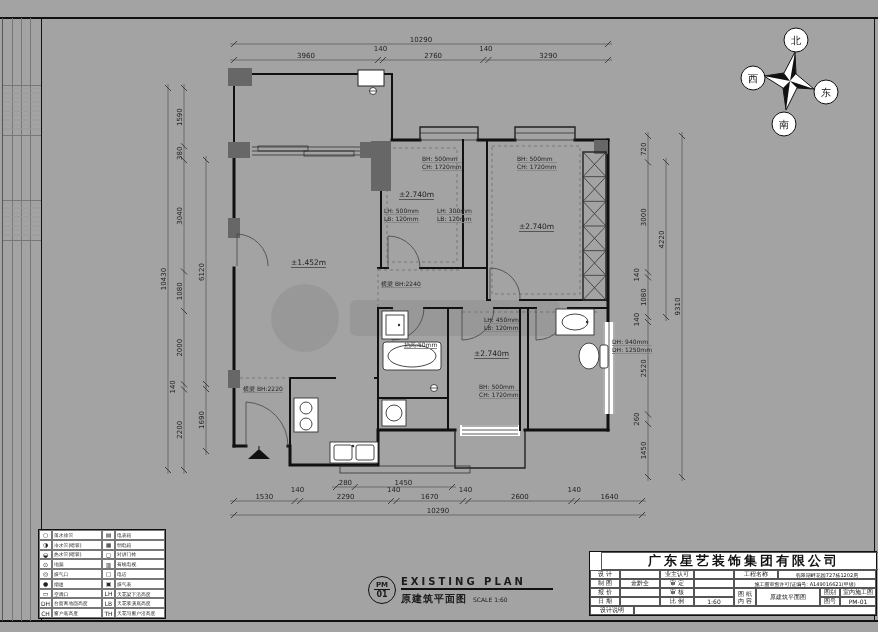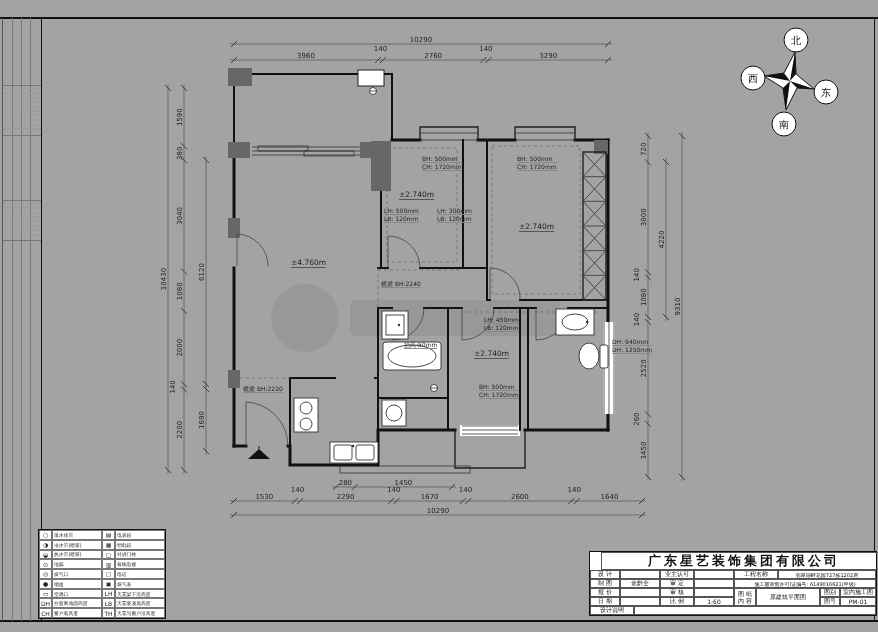--- a/index.html
+++ b/index.html
@@ -367,21 +367,21 @@
       <circle cx="753" cy="78" r="12" fill="#fff" stroke="#111" stroke-width="1"></circle>
       <circle cx="826" cy="92" r="12" fill="#fff" stroke="#111" stroke-width="1"></circle>
       <circle cx="784" cy="124" r="12" fill="#fff" stroke="#111" stroke-width="1"></circle>
       <text x="796" y="44" text-anchor="middle" font-size="10" fill="#111">北</text>
       <text x="753" y="82" text-anchor="middle" font-size="10" fill="#111">西</text>
       <text x="826" y="96" text-anchor="middle" font-size="10" fill="#111">东</text>
       <text x="784" y="128" text-anchor="middle" font-size="10" fill="#111">南</text>
     </g>
   </svg>
 
-  <div class="lvl" style="left:291px;top:258px;">±4.760m</div>
+  <div class="lvl" style="left:291px;top:258px;">±1.452m</div>
   <div class="lvl" style="left:399px;top:190px;">±2.740m</div>
   <div class="lvl" style="left:519px;top:222px;">±2.740m</div>
   <div class="lvl" style="left:474px;top:349px;">±2.740m</div>
 
   <div class="note" style="left:422px;top:155px;">
     <span>BH: 500mm</span>
       <span>CH: 1720mm</span>
     </div>
   <div class="note" style="left:517px;top:155px;">
     <span>BH: 500mm</span>
@@ -449,20 +449,34 @@
       <div class="lc ic">DH</div>
       <div class="lc ">台面离地面高度</div>
       <div class="lc ic">LB</div>
       <div class="lc ">天花装潢底高度</div>
       <div class="lc ic">CH</div>
       <div class="lc ">窗户底高度</div>
       <div class="lc ic">TH</div>
       <div class="lc ">天花与窗户沿高度</div>
     </div>
 
+  <div id="stamp">
+    <div class="circ">
+      <div class="pm">PM</div>
+      <div class="num">01</div>
+    </div>
+    <div class="stxt">
+      <div class="en">EXISTING PLAN</div>
+      <div class="rule"></div>
+      <div style="display:flex;align-items:baseline;">
+        <span class="cn">原建筑平面图</span>
+        <span class="sc">SCALE 1:60</span>
+      </div>
+    </div>
+  </div>
 
   <div id="tblock">
     <div class="tb title" style="left:11px;top:0;width:286px;height:18px;">广东星艺装饰集团有限公司</div>
 
     <div class="tb" style="left:0;top:18px;width:30px;height:9px;">设 计</div>
     <div class="tb" style="left:30px;top:18px;width:40px;height:9px;"></div>
     <div class="tb" style="left:70px;top:18px;width:34px;height:9px;">业主认可</div>
     <div class="tb" style="left:104px;top:18px;width:40px;height:9px;"></div>
 
     <div class="tb" style="left:0;top:27px;width:30px;height:9px;">制 图</div>

